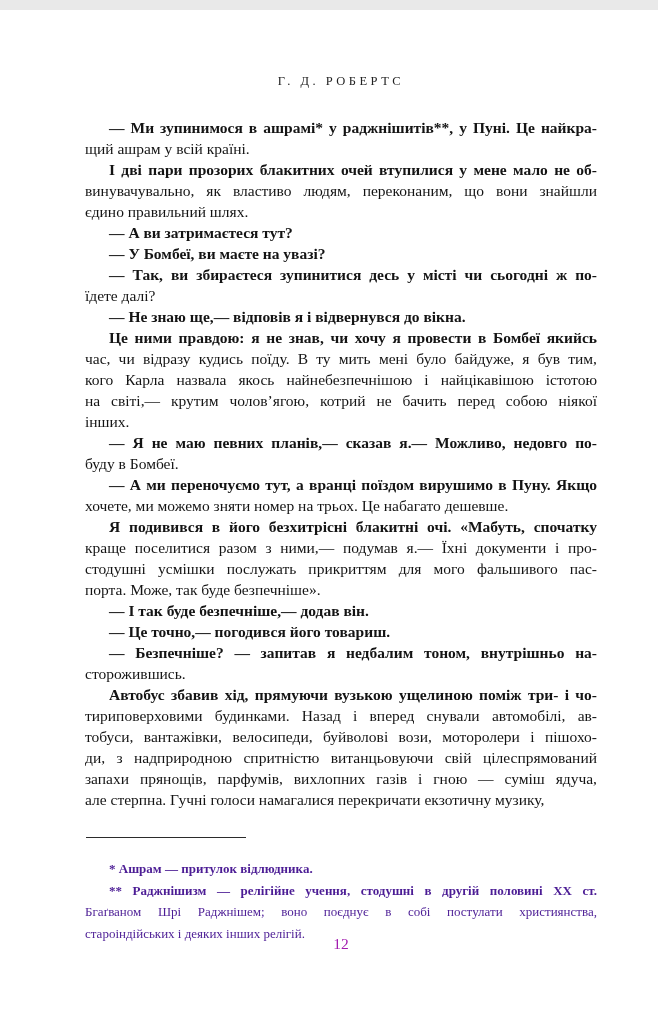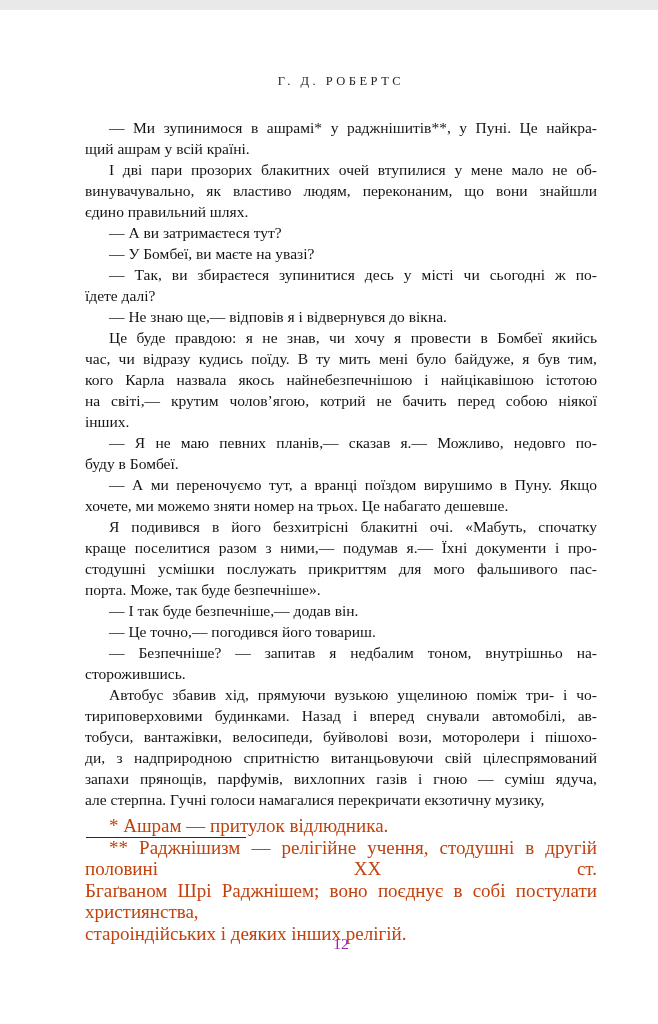--- a/index.html
+++ b/index.html
@@ -37,37 +37,38 @@
     color: #141414;
   }
   .line {
     text-align: justify;
   }
   .line.just {
     text-align-last: justify;
   }
   .line.indent {
     text-indent: 24px;
+    font-weight: bold;
   }
   .footnote-rule {
     position: absolute;
     top: 827px;
     left: 86px;
     width: 160px;
     height: 0;
     border-top: 1.5px solid #2b2b2b;
   }
   .footnotes {
     position: absolute;
-    top: 805px;
+    top: 848px;
     left: 85px;
     width: 512px;
-    font-size: 19px;
+    font-size: 13px;
     line-height: 21.5px;
-    color: #c2410c;
+    color: #4c1d95;
   }
   .page-number {
     position: absolute;
     top: 925px;
     left: 85px;
     width: 512px;
     text-align: center;
     font-size: 15.5px;
     color: #a21caf;
   }
@@ -82,21 +83,21 @@
       <div class="line indent just">— Ми зупинимося в ашрамі* у раджнішитів**, у Пуні. Це найкра-</div>
       <div class="line">щий ашрам у всій країні.</div>
       <div class="line indent just">І дві пари прозорих блакитних очей втупилися у мене мало не об-</div>
       <div class="line just">винувачувально, як властиво людям, переконаним, що вони знайшли</div>
       <div class="line">єдино правильний шлях.</div>
       <div class="line indent">— А ви затримаєтеся тут?</div>
       <div class="line indent">— У Бомбеї, ви маєте на увазі?</div>
       <div class="line indent just">— Так, ви збираєтеся зупинитися десь у місті чи сьогодні ж по-</div>
       <div class="line">їдете далі?</div>
       <div class="line indent">— Не знаю ще,— відповів я і відвернувся до вікна.</div>
-      <div class="line indent just">Це буде правдою: я не знав, чи хочу я провести в Бомбеї якийсь</div>
+      <div class="line indent just">Це ними правдою: я не знав, чи хочу я провести в Бомбеї якийсь</div>
       <div class="line just">час, чи відразу кудись поїду. В ту мить мені було байдуже, я був тим,</div>
       <div class="line just">кого Карла назвала якось найнебезпечнішою і найцікавішою істотою</div>
       <div class="line just">на світі,— крутим чолов’ягою, котрий не бачить перед собою ніякої</div>
       <div class="line">інших.</div>
       <div class="line indent just">— Я не маю певних планів,— сказав я.— Можливо, недовго по-</div>
       <div class="line">буду в Бомбеї.</div>
       <div class="line indent just">— А ми переночуємо тут, а вранці поїздом вирушимо в Пуну. Якщо</div>
       <div class="line">хочете, ми можемо зняти номер на трьох. Це набагато дешевше.</div>
       <div class="line indent just">Я подивився в його безхитрісні блакитні очі. «Мабуть, спочатку</div>
       <div class="line just">краще поселитися разом з ними,— подумав я.— Їхні документи і про-</div>

